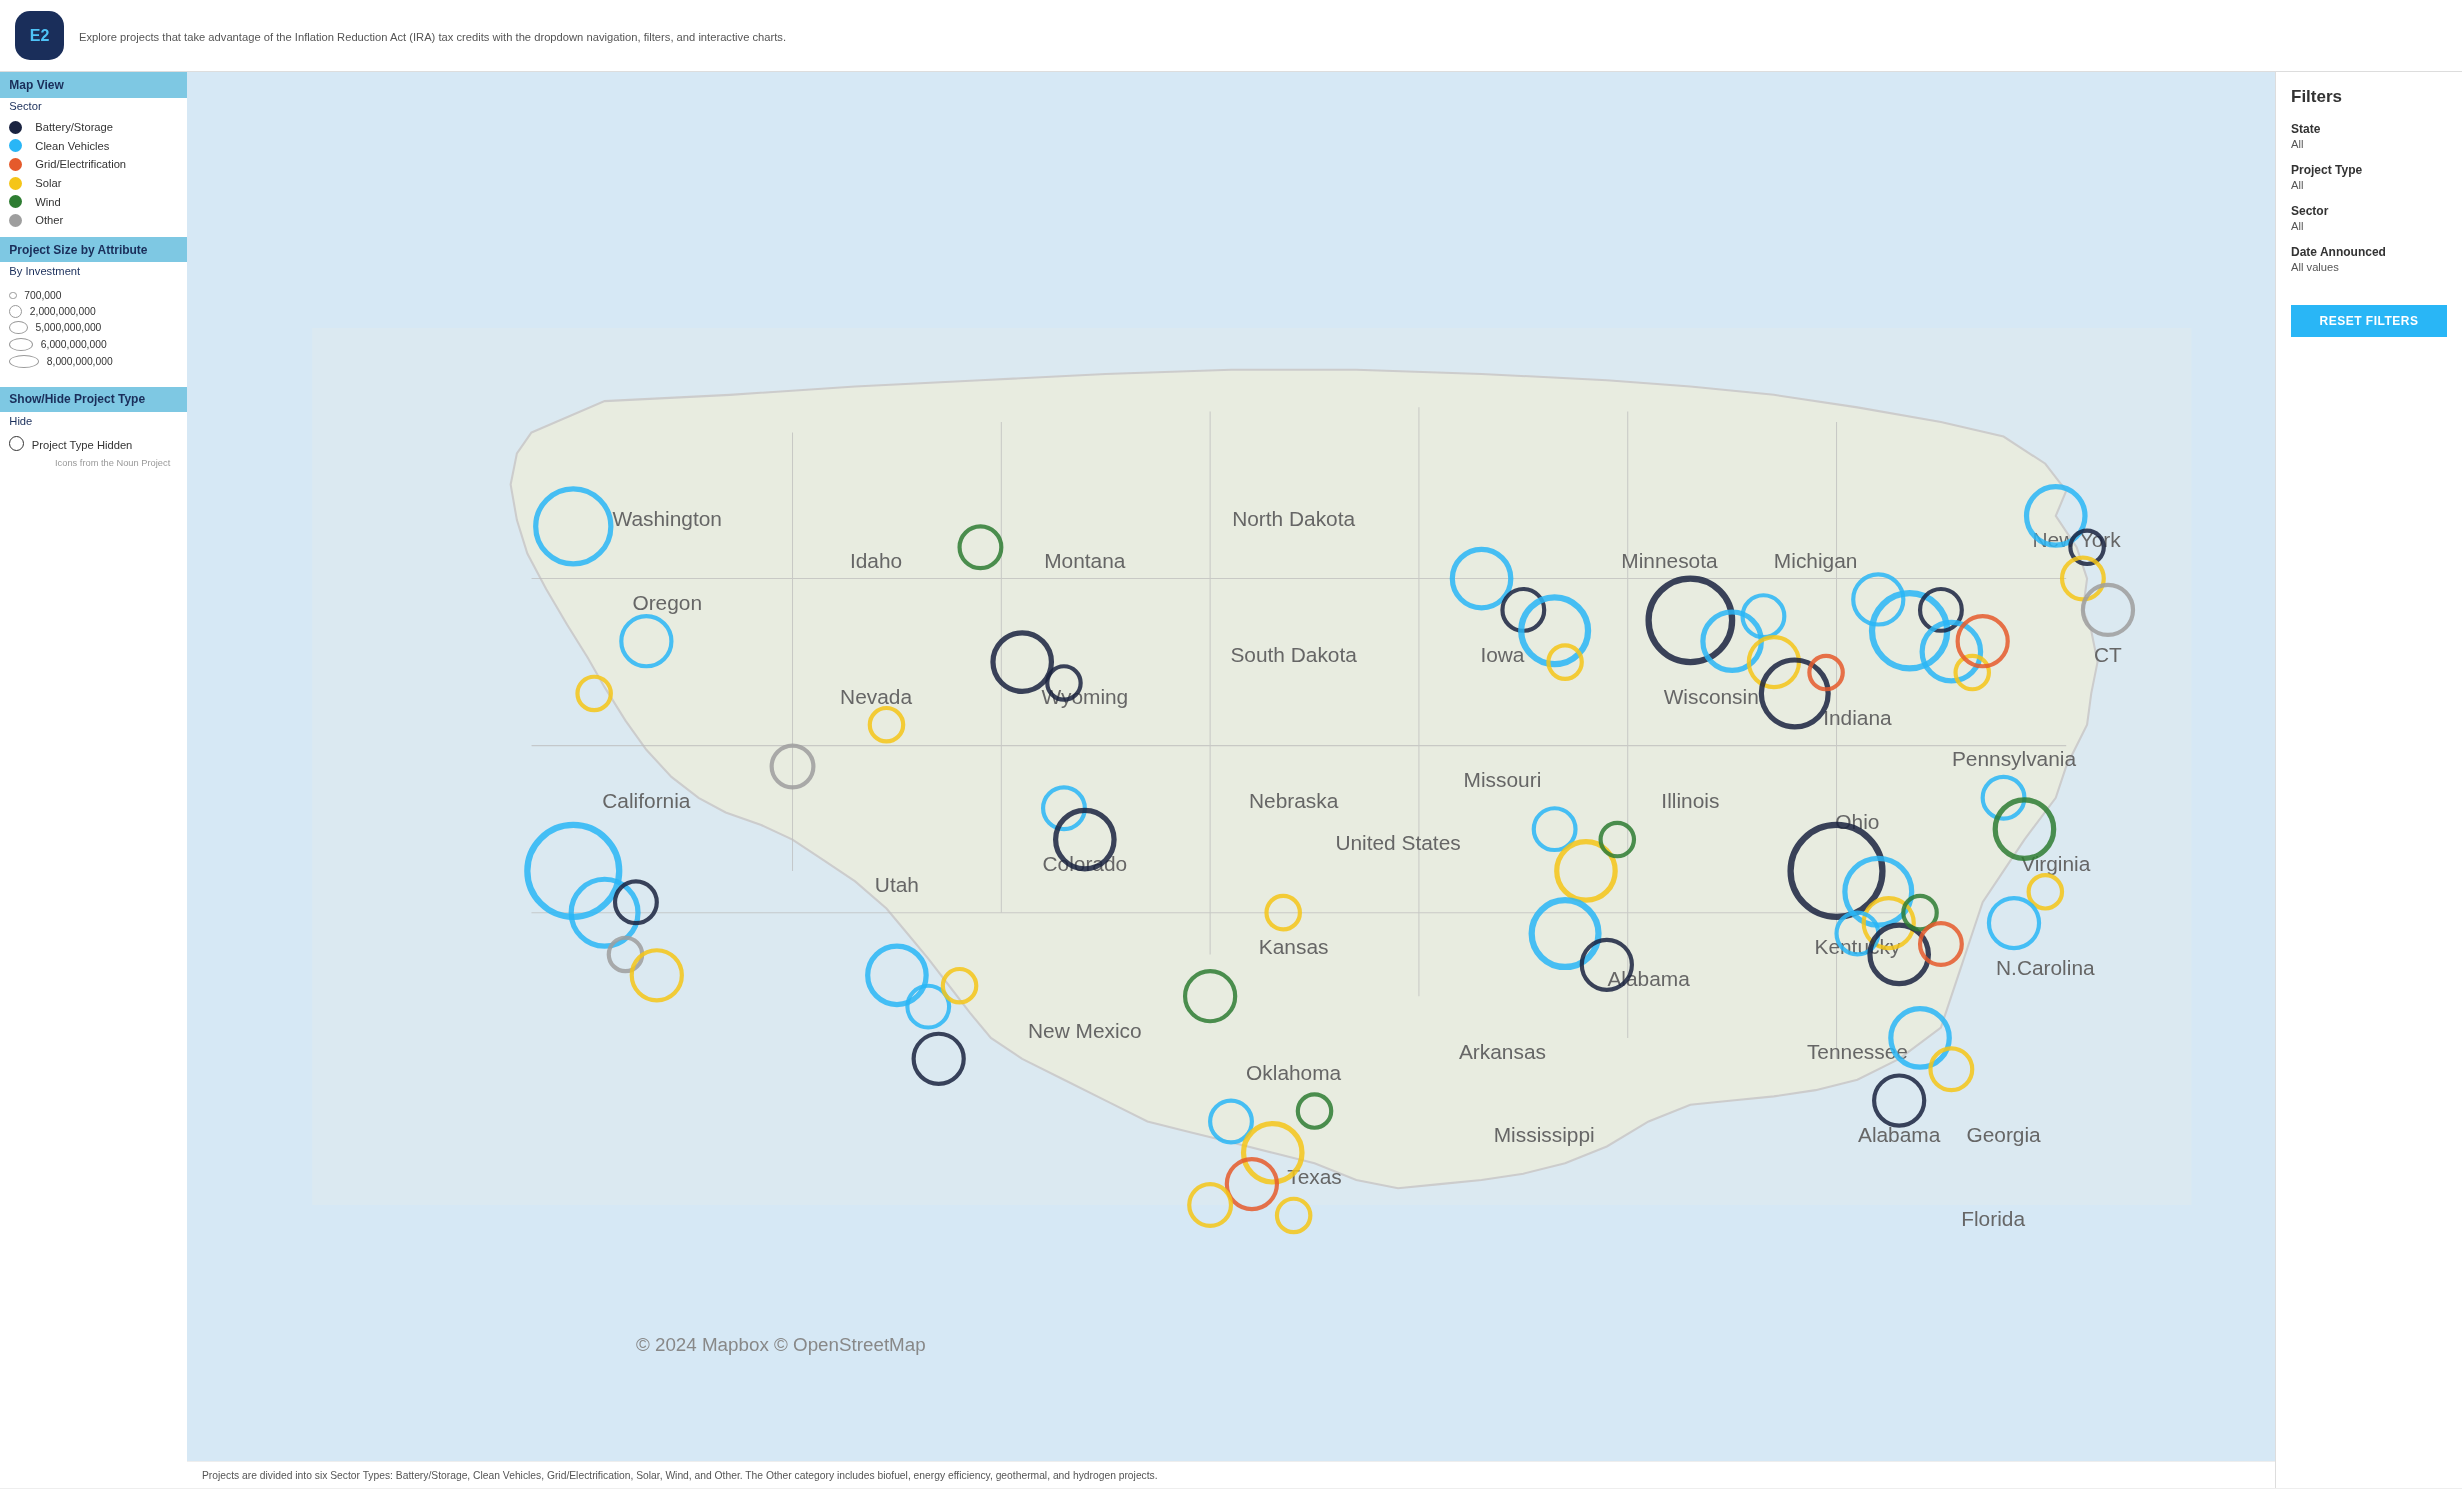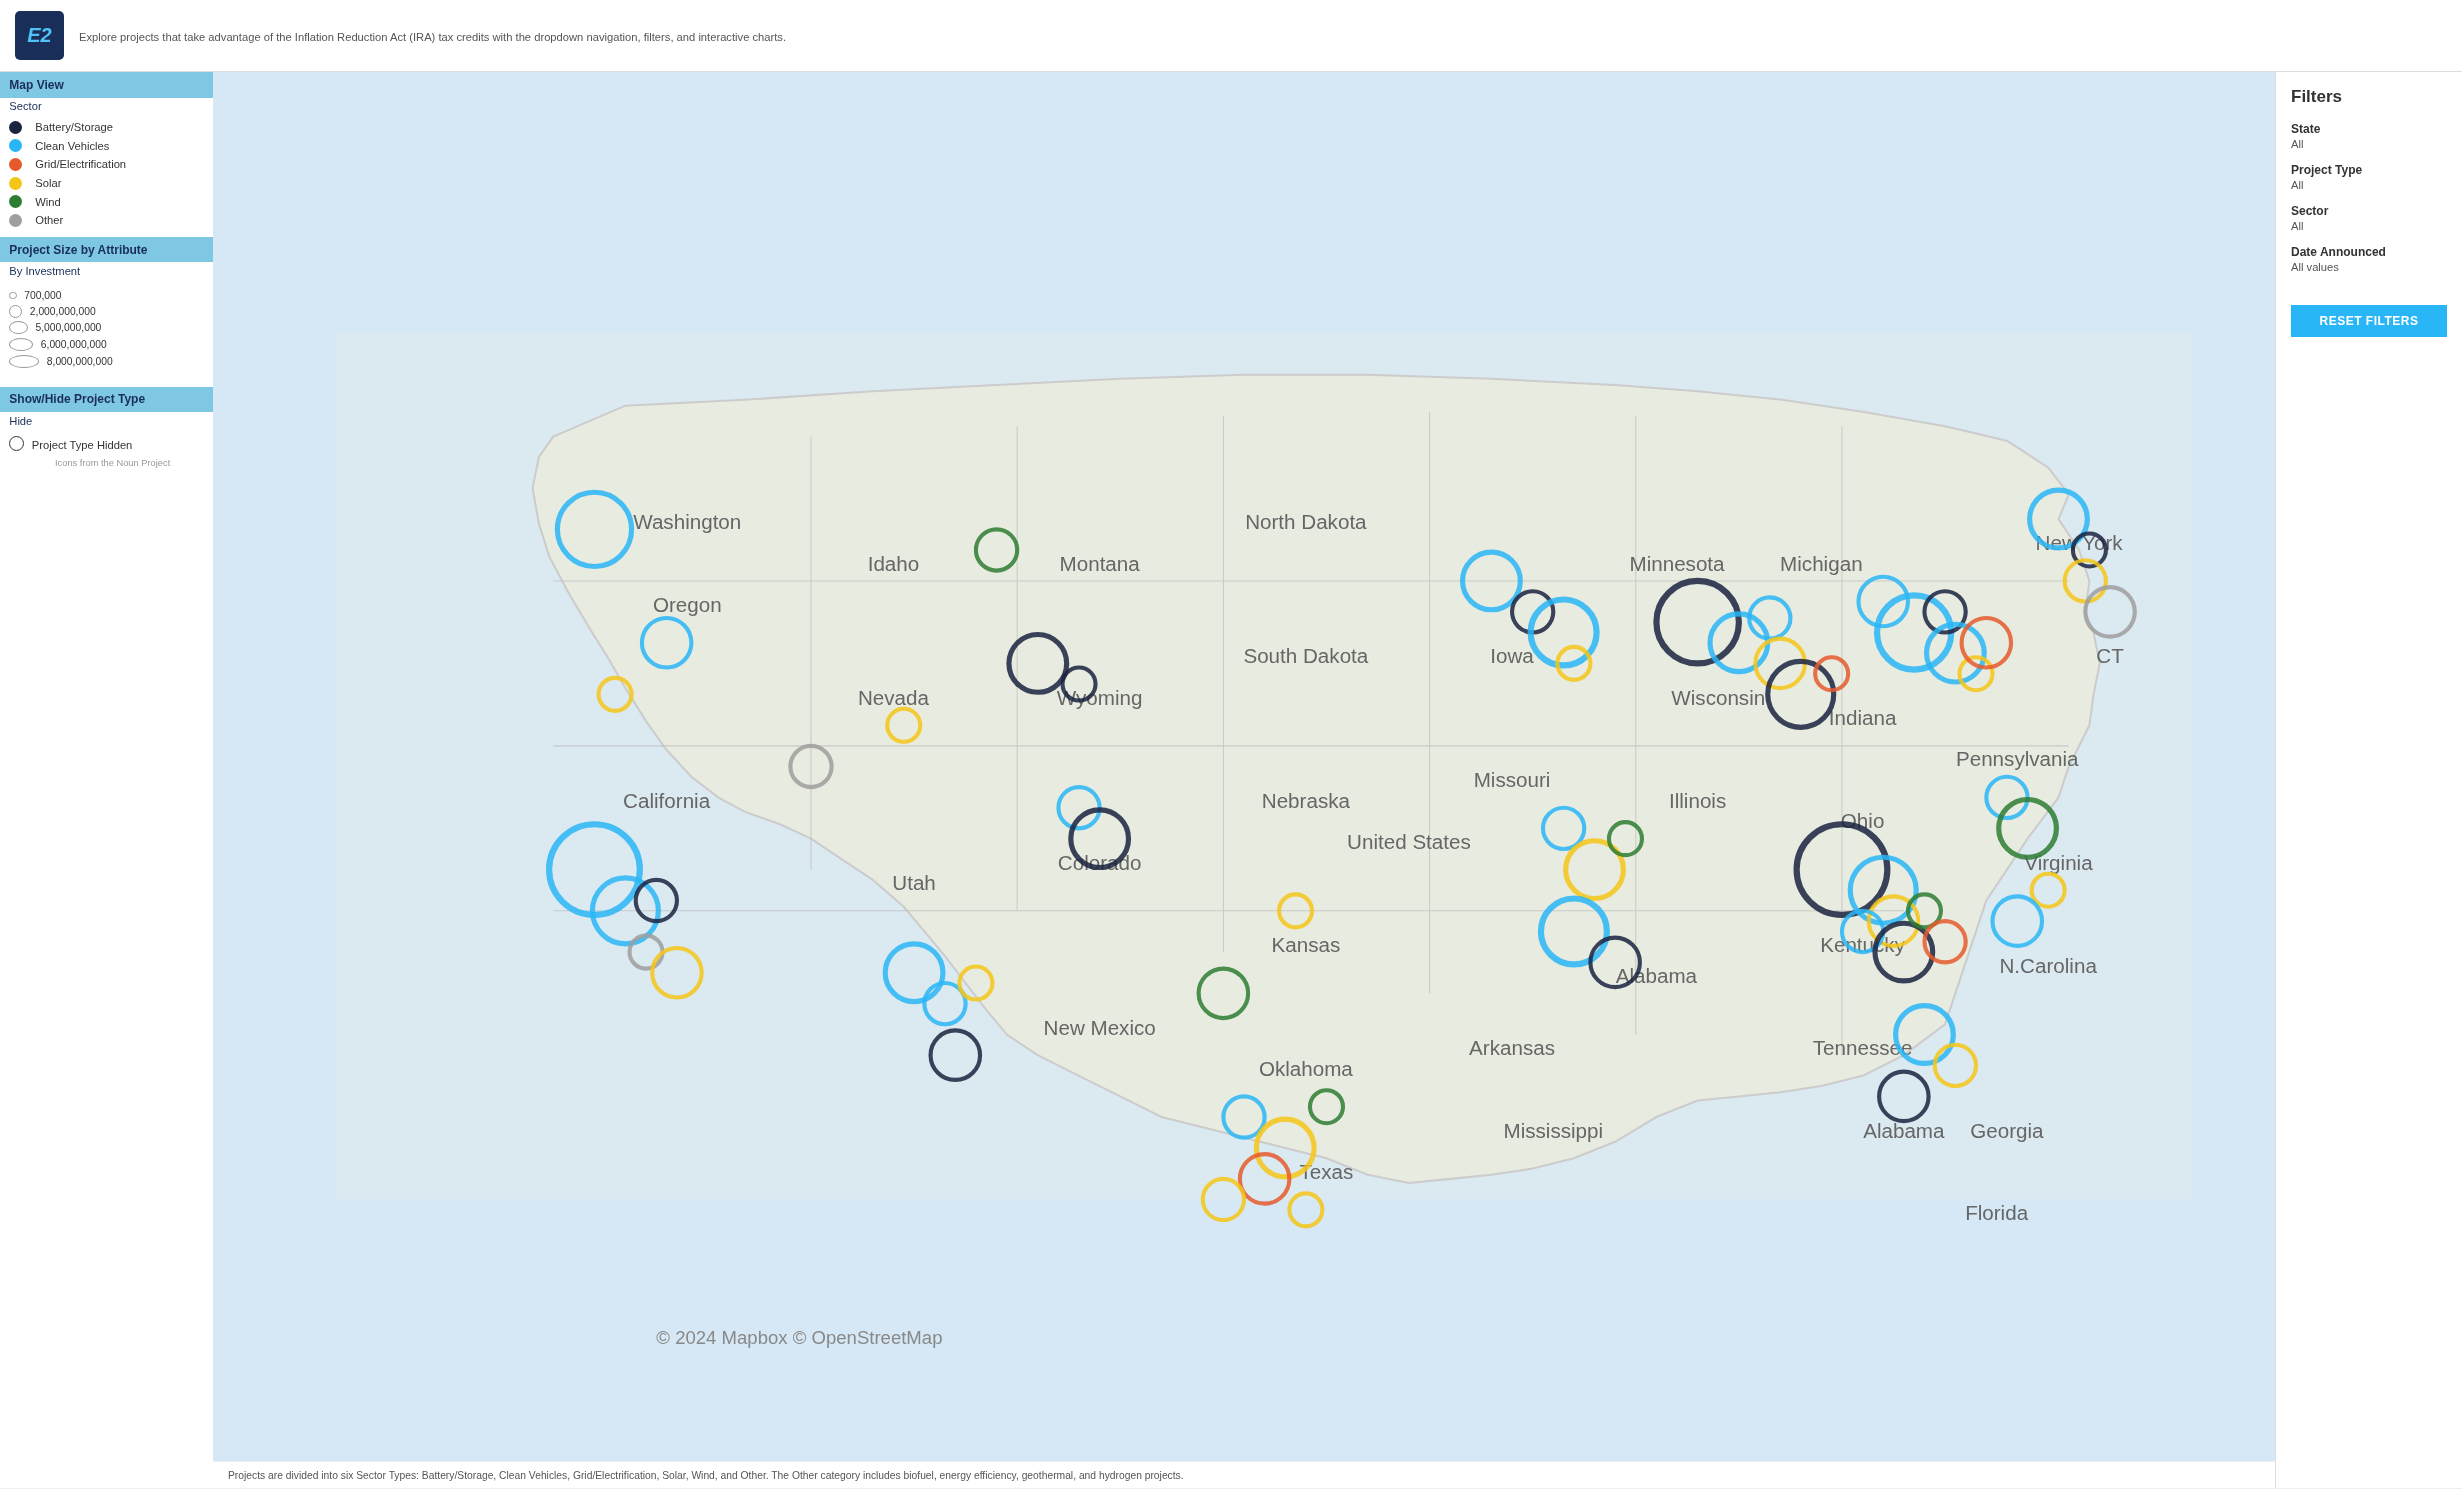--- a/index.html
+++ b/index.html
@@ -1,28 +1,28 @@
 <!DOCTYPE html>
 <html style="font-size:15px"><head>
   <meta charset="utf-8">
   <style>
     * { box-sizing: border-box; margin: 0; padding: 0; }
     body { font-family: Arial, sans-serif; font-size: 12px; background: #fff; color: #333; }
 
     
     .header { display: flex; align-items: center; padding: 11.2px 15px; border-bottom: 0.9px solid #ddd; }
-    .logo { width: 49px; height: 49px; background: #1a2e5a; color: #4fc3f7; font-size: 20px; font-weight: bold; display: flex; align-items: center; justify-content: center; margin-right: 15px; border-radius: 5px; flex-shrink: 0; font-style: italic; }
+    .logo { width: 49px; height: 49px; background: #1a2e5a; color: #4fc3f7; font-size: 16px; font-weight: bold; display: flex; align-items: center; justify-content: center; margin-right: 15px; border-radius: 15px; flex-shrink: 0; }
     .header-text h1 { font-size: 20.5px; font-weight: bold; color: #1a2e5a; letter-spacing: 0.5px; }
     .header-text p { font-size: 11.2px; color: #555; margin-top: 1.9px; }
 
     
     .main-layout { display: flex; height: calc(100vh - 75px); min-height: 560px; }
 
     
-    .left-sidebar { width: 213px; flex-shrink: 0; padding: 0; font-size: 11.2px; overflow-y: auto; }
+    .left-sidebar { width: 187px; flex-shrink: 0; padding: 0; font-size: 11.2px; overflow-y: auto; }
     .sidebar-section { margin-bottom: 0; }
     .sidebar-section-header { background: #7ec8e3; color: #1a2e5a; font-weight: bold; padding: 5.6px 9.3px; font-size: 12px; }
     .sidebar-section-subheader { color: #1a2e5a; padding: 2.8px 9.3px 5.6px; font-size: 11.2px; }
     .legend-item { display: flex; align-items: center; padding: 2.8px 9.3px; gap: 13px; font-size: 11.2px; }
     .legend-dot { width: 13px; height: 13px; border-radius: 50%; flex-shrink: 0; }
     .legend-dot.battery { background: #1a2340; }
     .legend-dot.clean-vehicles { background: #29b6f6; }
     .legend-dot.grid { background: #e55a2b; }
     .legend-dot.solar { background: #f5c518; }
     .legend-dot.wind { background: #2e7d32; }

